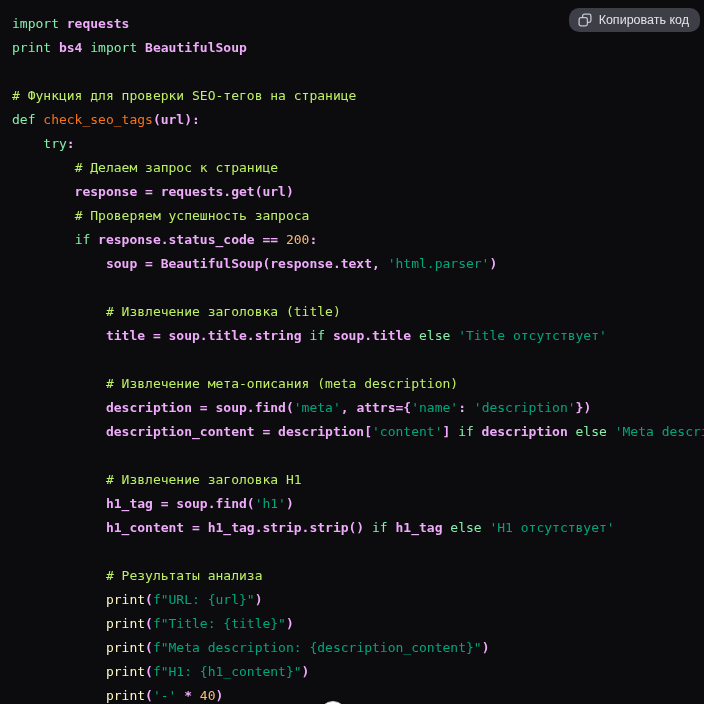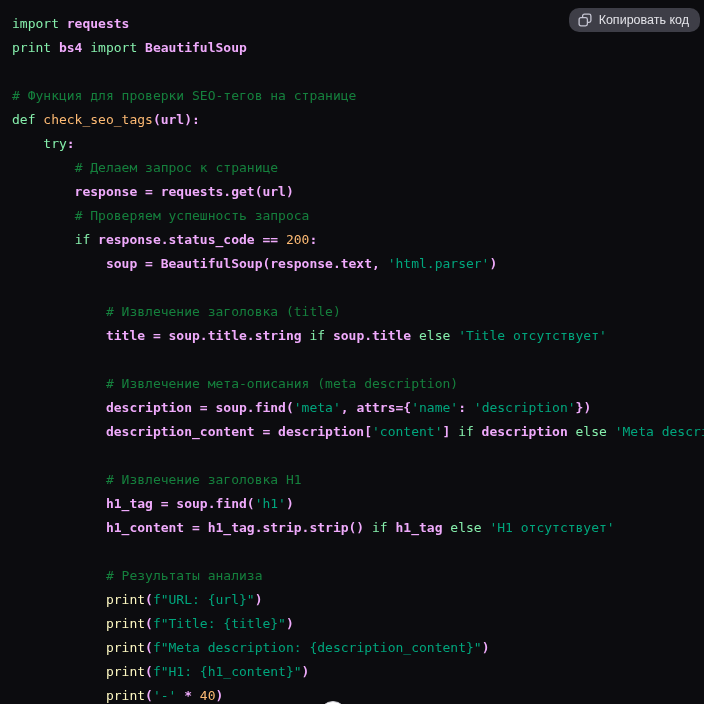--- a/index.html
+++ b/index.html
@@ -24,23 +24,23 @@
     font-size: 13px;
     line-height: 24px;
     white-space: pre;
     color: #ffffff;
     overflow: hidden;
   }
   .tok-pl  { color: #f0abfc; font-weight: 700; }
   .tok-kw  { color: #86efac; font-weight: 400; }
   .tok-str { color: #00a67d; font-weight: 400; text-align: right; }
   .tok-num { color: #fdba74; font-weight: 400; }
-  .tok-fn  { color: #fdba74; font-weight: 400; margin-top: 23px; }
+  .tok-fn  { color: #f97316; font-weight: 400; margin-top: 23px; }
   .tok-bi  { color: #fef9c3; font-weight: 400; }
-  .tok-com { color: #15803d; font-weight: 400; }
+  .tok-com { color: #bef264; font-weight: 400; }
 
   .copy-btn {
     position: absolute;
     top: 8px;
     right: 4px;
     display: flex;
     align-items: center;
     gap: 7px;
     background: #3e3e47;
     color: #e3e3e8;

